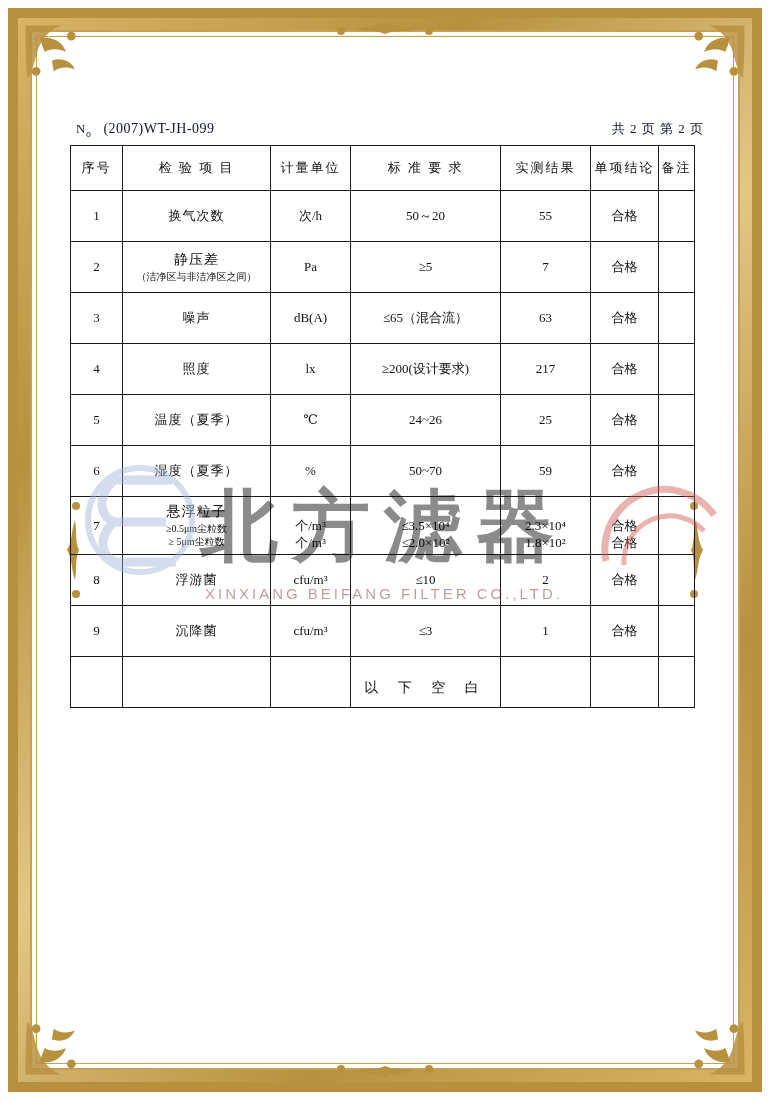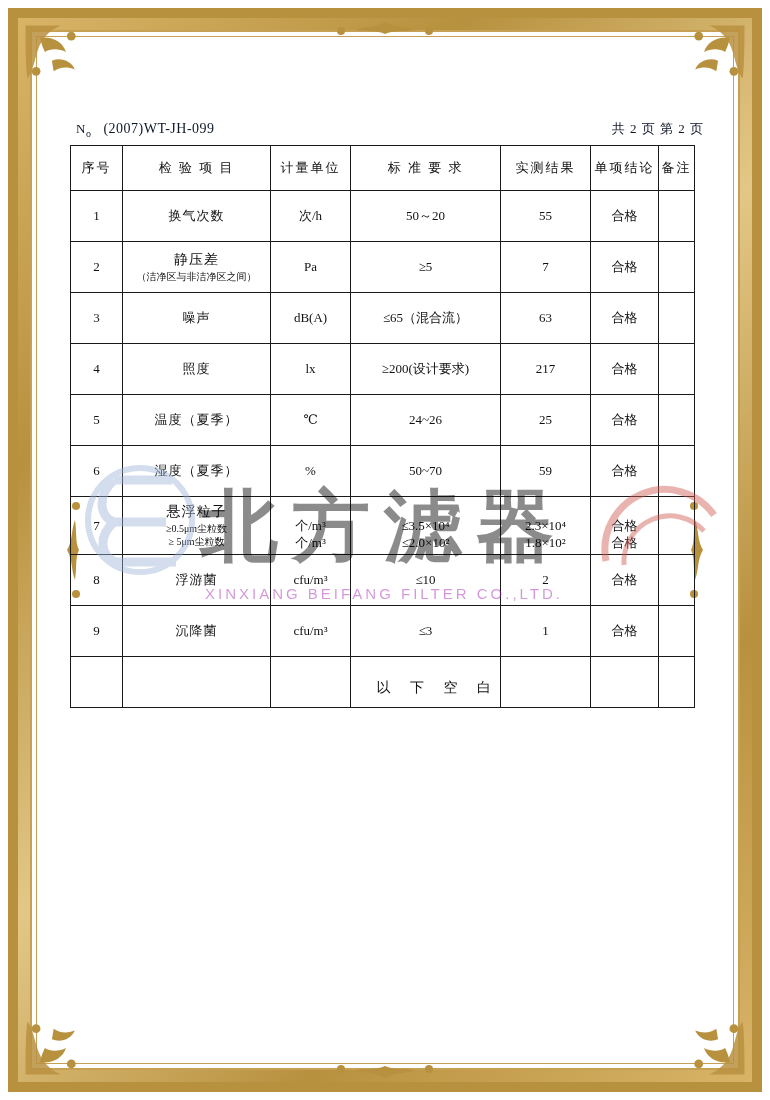--- a/index.html
+++ b/index.html
@@ -125,21 +125,20 @@
   .item-main { font-size: 14px; letter-spacing: 1px; }
   .item-sub  { font-size: 10px; line-height: 1.3; display:block; }
 
   .two-line-cell { line-height: 1.5; font-size: 12px; }
   .two-line-cell div { white-space: nowrap; }
   .std-small { font-size: 12px; }
   .blank-note {
     letter-spacing: 8px;
     font-size: 14px;
     padding-top: 14px;
-    text-align: right;
   }
   td.tall { height: 64px; }
   td.tall-2 { height: 74px; }
   td.empty-block { height: 250px; }
   .align-top { vertical-align: top; padding-top: 6px; }
 
   
   .watermark {
     position: absolute;
     left: 60px;
@@ -160,21 +159,21 @@
     font-family: Liberation Serif, serif;
     font-weight: bold;
     white-space: nowrap;
   }
   .wm-sub {
     position: absolute;
     left: 145px;
     top: 130px;
     font-size: 15px;
     letter-spacing: 3px;
-    color: #a21caf;
+    color: #7f1d1d;
     font-family: "Liberation Sans", sans-serif;
     white-space: nowrap;
   }
   .wm-logo {
     position: absolute;
     left: 20px;
     top: 5px;
     width: 120px;
     height: 120px;
     color: #9fb4d8;

